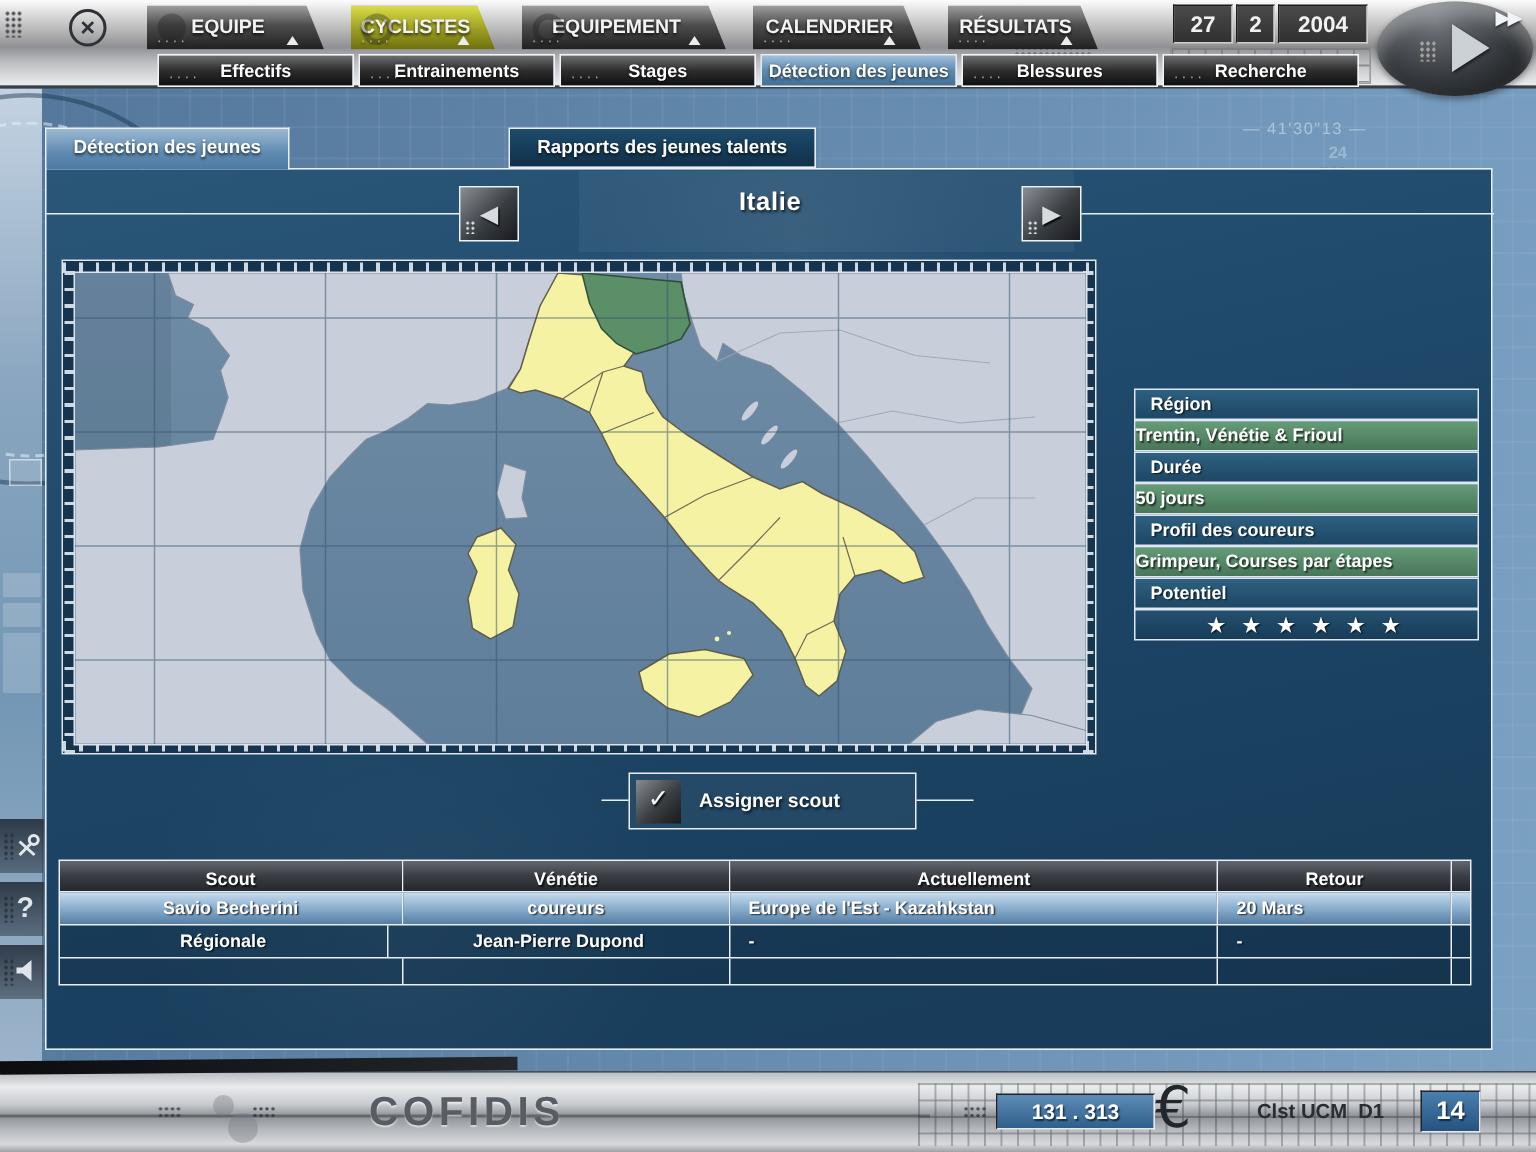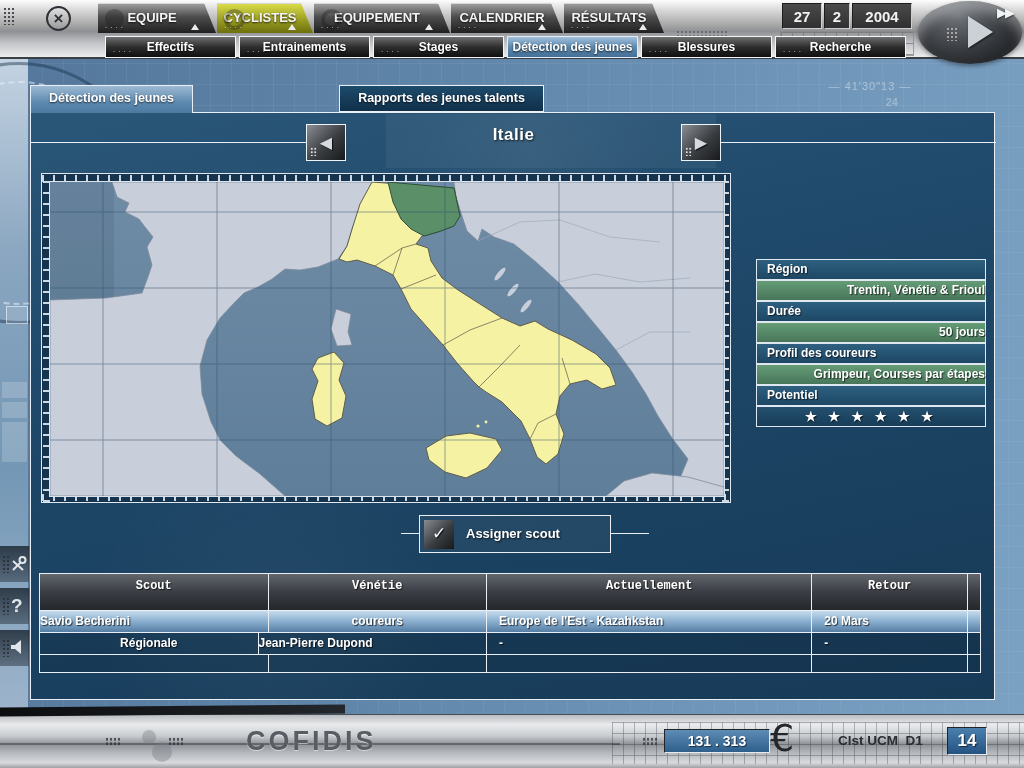--- a/index.html
+++ b/index.html
@@ -12,21 +12,21 @@
     background-size:21px 21px;}
   .abs{position:absolute;box-sizing:border-box;}
 
   
   .topbar{left:0;top:0;width:1024px;height:59px;z-index:10;
     background:linear-gradient(#fdfdfd 0%,#dcdcdc 16%,#ababab 42%,#8f9094 55%,#bfc1c4 74%,#eceded 100%);
     border-bottom:2px solid #3a3f45;}
   .dotgrid{background-image:radial-gradient(rgba(40,45,52,.8) 1px,transparent 1.3px);background-size:4px 4px;}
   .closebtn{left:46px;top:6px;width:25px;height:25px;border:2px solid #2e3237;border-radius:50%;
     color:#2e3237;font:bold 17px/21px "Liberation Sans",sans-serif;text-align:center;}
-  .toptabs{left:98px;top:3px;height:34px;display:flex;gap:1px;z-index:11;}
+  .toptabs{left:98px;top:3px;height:34px;display:flex;gap:18px;z-index:11;}
   .ttab{position:relative;height:30px;color:#f3f3f3;font:bold 13px/28px "Liberation Sans",sans-serif;
     text-align:center;padding-right:10px;box-sizing:border-box;
     background:linear-gradient(#9d9d9d,#4c4c4c 45%,#202020);
     clip-path:polygon(0 0,calc(100% - 12px) 0,100% 100%,0 100%);
     text-shadow:0 1px 2px rgba(0,0,0,.75);border-top:1px solid #d8d8d8;}
   .ttab.active{background:linear-gradient(#d9dc49,#9a9d22 55%,#6d700d);}
   .ghost{position:absolute;left:7px;top:5px;width:19px;height:19px;border-radius:50%;
     background:rgba(25,25,25,.32);}
   .ghost.ring{background:none;border:4px solid rgba(25,25,25,.32);width:13px;height:13px;}
   .tri{position:absolute;right:17px;bottom:3px;width:0;height:0;border-left:4px solid transparent;
@@ -105,45 +105,45 @@
   .tick-top{top:1px;} .tick-bot{bottom:1px;}
   .tick-l,.tick-r{position:absolute;top:0;width:7px;height:100%;
     background:repeating-linear-gradient(0deg,#cdd9e4 0 2px,transparent 2px 11px);}
   .tick-l{left:1px;} .tick-r{right:1px;}
   .mapinner{position:absolute;left:8px;top:8px;width:674px;height:314px;outline:1px solid #d9e4ee;}
 
   
   .inforow{left:725px;width:230px;height:21px;border:1px solid #dfe8f0;color:#fff;
     font:bold 12px/19px "Liberation Sans",sans-serif;text-shadow:1px 1px 1px rgba(0,0,0,.65);}
   .inforow.lab{background:linear-gradient(#2e6080,#1d4765);padding-left:10px;}
-  .inforow.val{background:linear-gradient(#659c76,#48765a);text-align:right;}
+  .inforow.val{background:linear-gradient(#659c76,#48765a);text-align:left;}
   .inforow.stars{background:linear-gradient(#24506f,#173d59);text-align:center;
     font-size:13px;letter-spacing:4px;line-height:20px;}
 
   
   .assignline{height:1px;background:#e9eff5;top:420px;}
   .assign{left:388px;top:402px;width:192px;height:38px;border:1px solid #e9eff5;background:rgba(255,255,255,.045);}
   .assign .icbox{position:absolute;left:4px;top:4px;width:30px;height:29px;
     background:linear-gradient(135deg,#888c90,#3a3d41 55%,#17191b);
     color:#f2f5f8;font:bold 17px/27px "DejaVu Sans",sans-serif;text-align:center;
     text-shadow:1px 1px 1px rgba(0,0,0,.8);}
   .assign .lbl{position:absolute;left:46px;top:0;right:0;color:#fff;
     font:bold 13px/36px "Liberation Sans",sans-serif;text-shadow:1px 1px 2px rgba(0,0,0,.75);}
 
   
   .stable{left:8px;top:460px;width:942px;border:1px solid #e9eff5;background:rgba(0,0,0,.10);}
   .t-row{display:flex;border-bottom:1px solid #e9eff5;}
   .t-row:last-child{border-bottom:none;}
   .t-cell{box-sizing:border-box;border-right:1px solid #e9eff5;overflow:hidden;white-space:nowrap;
     color:#fff;font:bold 12px/20px "Liberation Sans",sans-serif;text-shadow:1px 1px 1px rgba(0,0,0,.7);}
   .t-cell:last-child{border-right:none;}
-  .c1{width:229px;text-align:left;} .c2{width:219px;text-align:center;}
+  .c1{width:229px;text-align:center;} .c2{width:219px;text-align:center;}
   .c3{width:326px;padding-left:12px;} .c4{width:156px;padding-left:12px;} .c5{width:12px;}
-  .t-head .t-cell{height:36px;line-height:25px;text-align:center;padding-left:0;
-    background:linear-gradient(#62666d,#3a3e44 50%,#24272c);font-family:Liberation Mono, monospace;}
+  .t-head .t-cell{height:20px;line-height:25px;text-align:center;padding-left:0;
+    background:linear-gradient(#62666d,#3a3e44 50%,#24272c);}
   .t-data .t-cell{height:21px;}
   .t-data.selected .t-cell{background:linear-gradient(#c7dbec,#8fb3d2 45%,#567fa4);}
   .t-data.empty .t-cell{height:17px;}
 
   
   .wedge{left:0;top:706px;width:345px;height:9px;z-index:11;transform:rotate(-.5deg);
     background:linear-gradient(90deg,#0b0d0f,#23262a);}
   .botbar{left:0;top:714px;width:1024px;height:54px;z-index:10;border-top:1px solid #4a4e54;
     background:linear-gradient(#b9bcc0,#e9ebed 18%,#c8cbce 40%,#8e9196 55%,#b6b9bd 72%,#d8dadd 90%,#9ea1a5);}
   .botline{left:0;top:743px;width:620px;height:2px;background:rgba(55,60,66,.5);z-index:11;}

